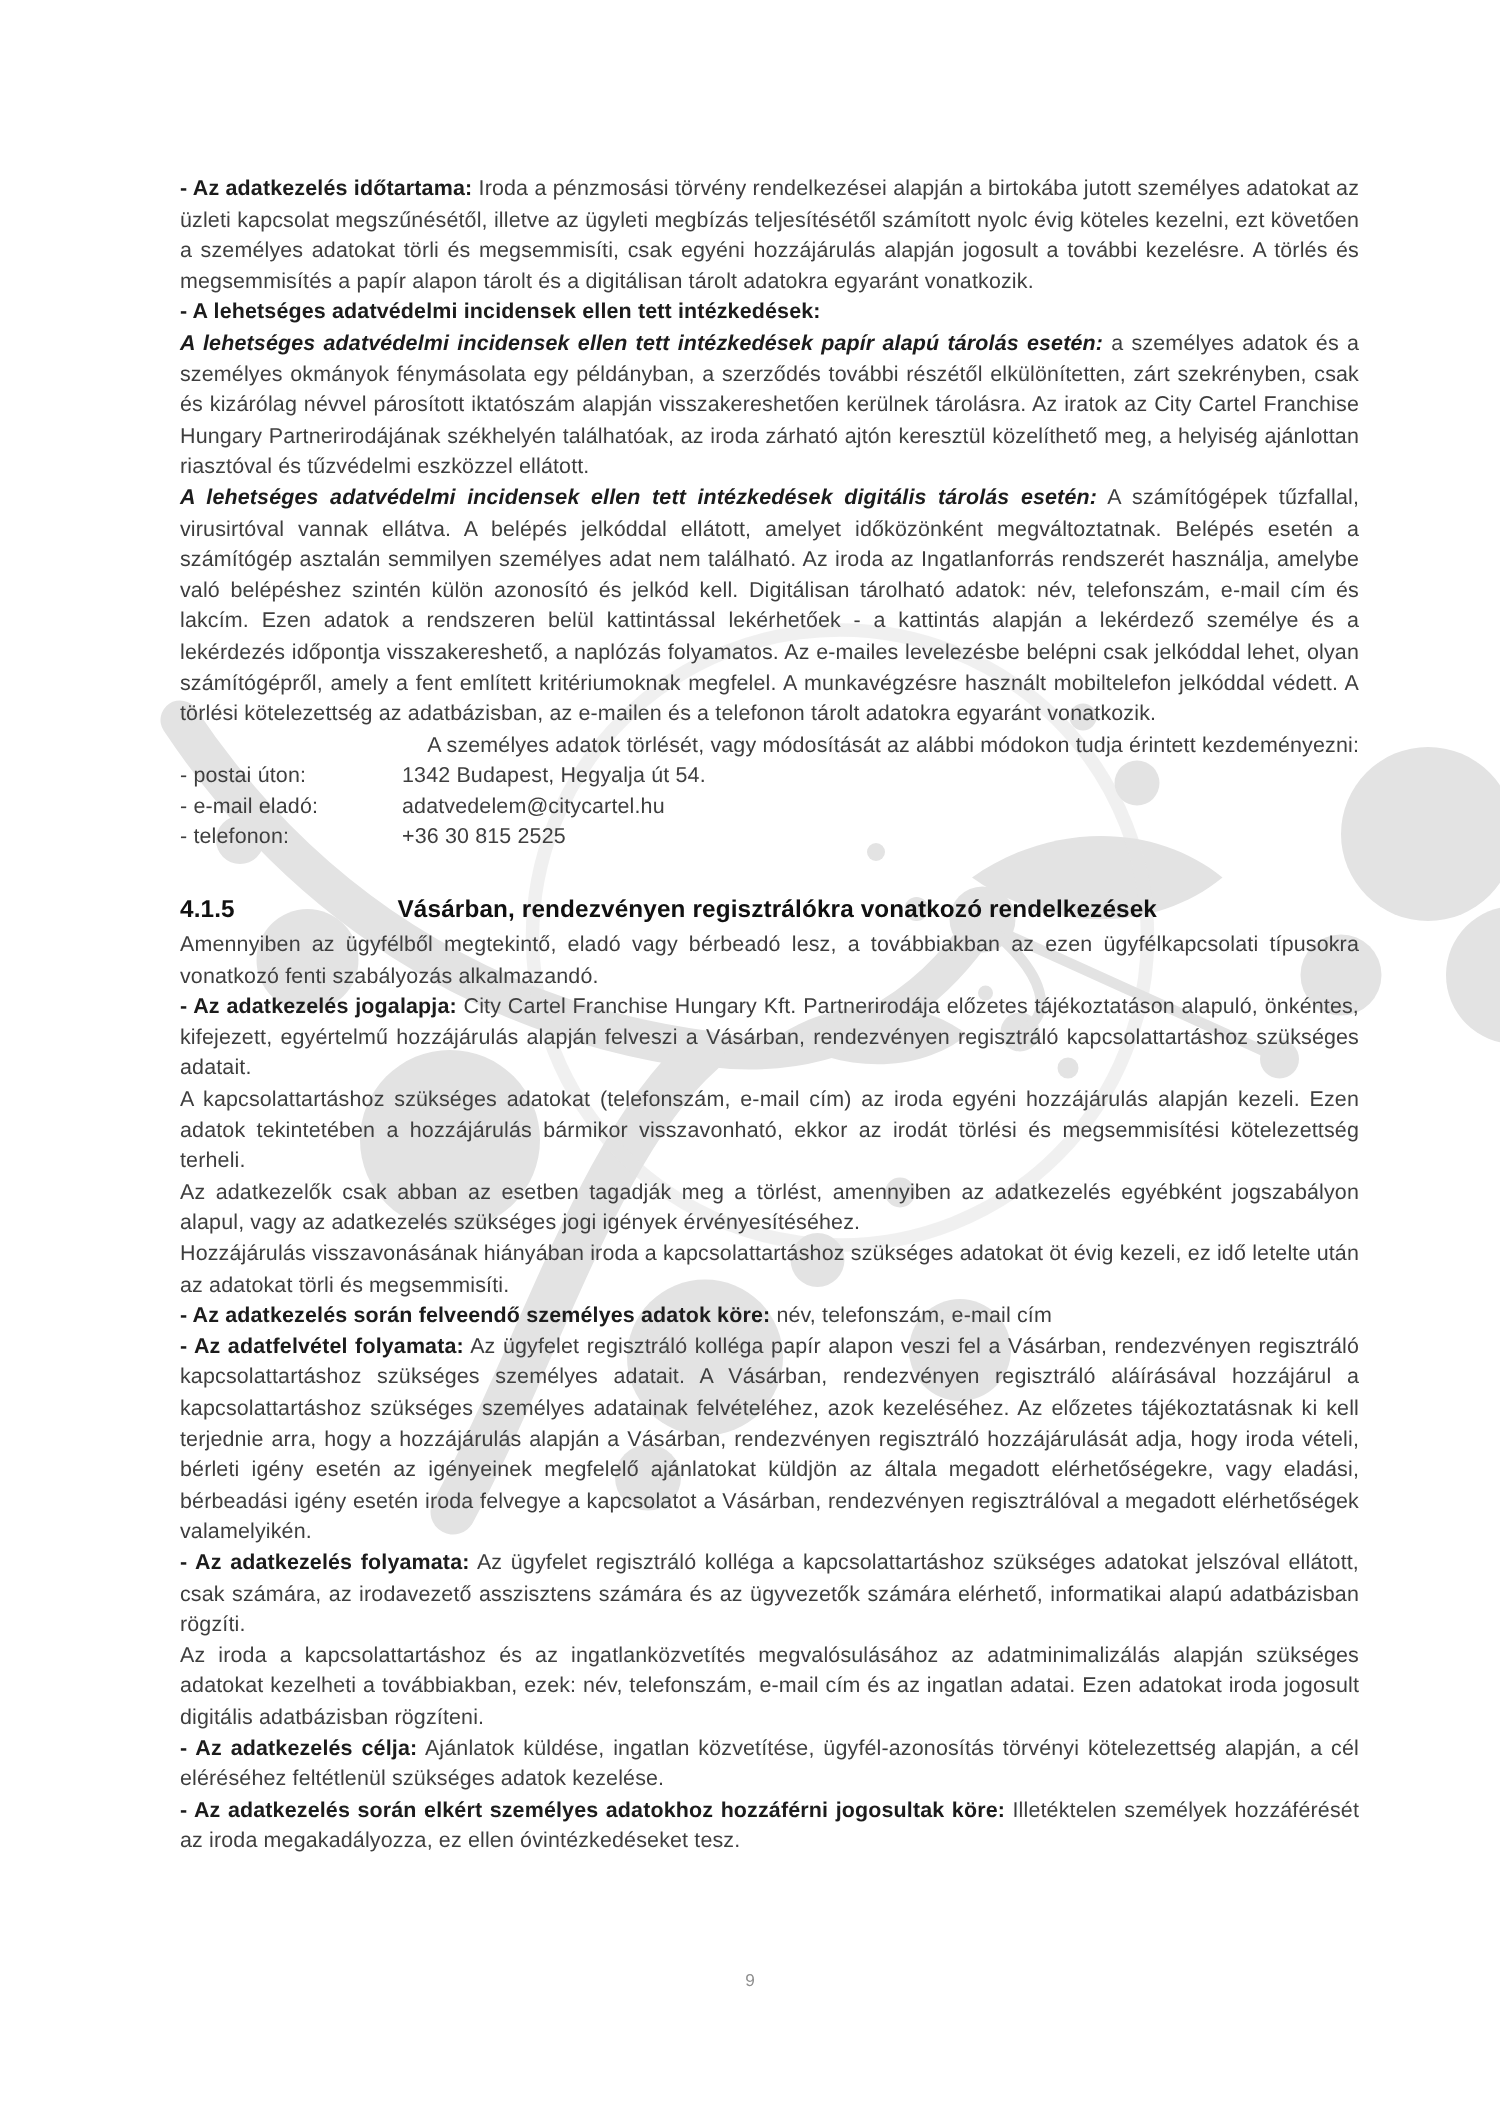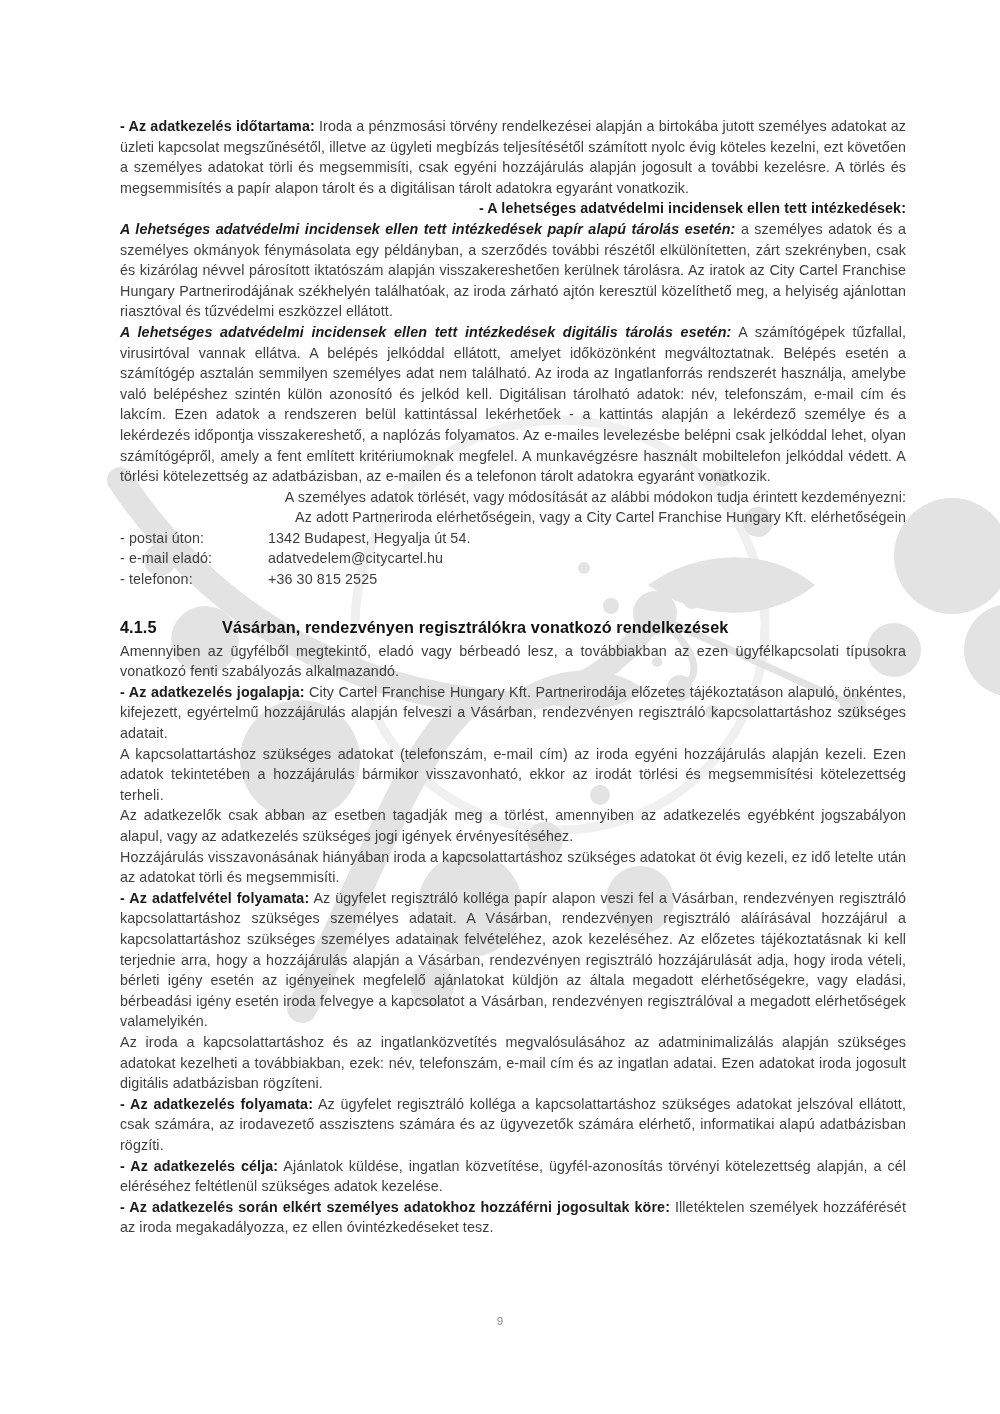--- a/index.html
+++ b/index.html
@@ -16,29 +16,30 @@
     z-index: 0; pointer-events: none;
   }
   .content {
     position: absolute; left: 120px; top: 116px; width: 786px; z-index: 1;
     font-size: 14.3px; line-height: 20.6px; color: #3e3e3e;
     text-align: justify; letter-spacing: 0.1px;
   }
   .content p { margin: 0; }
   .lead { font-weight: bold; color: #1c1c1c; }
   .bi-lead { font-weight: bold; font-style: italic; color: #1c1c1c; }
-  .bold-line { font-weight: bold; color: #1c1c1c; text-align: right; }
+  .bold-line { font-weight: bold; color: #1c1c1c; text-align: left; }
   .plain-left { text-align: right; }
   .contact-row { display: flex; text-align: left; align-items: center; }
   .contact-label { flex: 0 0 148px; width: 148px; }
   .contact-value { flex: 1; }
   .section-heading {
     display: flex; margin: 27px 0 3px 0;
     font-size: 16.2px; font-weight: bold; color: #111111; line-height: 21px;
     text-align: left;
+    gap: 43px;
   }
   .section-number { flex: 0 0 58px; width: 58px; }
   .section-title { flex: 1; margin-left: 44px; }
   .page-footer {
     position: absolute; left: 0; top: 1315px; width: 1000px; z-index: 1;
     text-align: center; font-size: 11.5px; color: #8f8f8f;
   }
 </style>
 </head>
 <body>
@@ -85,21 +86,20 @@
 
     <p class="para"><b class="lead">- Az adatkezelés időtartama:</b> <span>Iroda a pénzmosási törvény rendelkezései alapján a birtokába jutott személyes adatokat az üzleti kapcsolat megszűnésétől, illetve az ügyleti megbízás teljesítésétől számított nyolc évig köteles kezelni, ezt követően a személyes adatokat törli és megsemmisíti, csak egyéni hozzájárulás alapján jogosult a további kezelésre. A törlés és megsemmisítés a papír alapon tárolt és a digitálisan tárolt adatokra egyaránt vonatkozik.</span></p>
 
     <p class="bold-line">- A lehetséges adatvédelmi incidensek ellen tett intézkedések:</p>
 
     <p class="para"><b class="bi-lead">A lehetséges adatvédelmi incidensek ellen tett intézkedések papír alapú tárolás esetén:</b> <span>a személyes adatok és a személyes okmányok fénymásolata egy példányban, a szerződés további részétől elkülönítetten, zárt szekrényben, csak és kizárólag névvel párosított iktatószám alapján visszakereshetően kerülnek tárolásra. Az iratok az City Cartel Franchise Hungary Partnerirodájának székhelyén találhatóak, az iroda zárható ajtón keresztül közelíthető meg, a helyiség ajánlottan riasztóval és tűzvédelmi eszközzel ellátott.</span></p>
 
     <p class="para"><b class="bi-lead">A lehetséges adatvédelmi incidensek ellen tett intézkedések digitális tárolás esetén:</b> <span>A számítógépek tűzfallal, virusirtóval vannak ellátva. A belépés jelkóddal ellátott, amelyet időközönként megváltoztatnak. Belépés esetén a számítógép asztalán semmilyen személyes adat nem található. Az iroda az Ingatlanforrás rendszerét használja, amelybe való belépéshez szintén külön azonosító és jelkód kell. Digitálisan tárolható adatok: név, telefonszám, e-mail cím és lakcím. Ezen adatok a rendszeren belül kattintással lekérhetőek - a kattintás alapján a lekérdező személye és a lekérdezés időpontja visszakereshető, a naplózás folyamatos. Az e-mailes levelezésbe belépni csak jelkóddal lehet, olyan számítógépről, amely a fent említett kritériumoknak megfelel. A munkavégzésre használt mobiltelefon jelkóddal védett. A törlési kötelezettség az adatbázisban, az e-mailen és a telefonon tárolt adatokra egyaránt vonatkozik.</span></p>
 
     <p class="plain-left">A személyes adatok törlését, vagy módosítását az alábbi módokon tudja érintett kezdeményezni:</p>
-    <p class="plain-left">Az adott Partneriroda elérhetőségein, vagy a City Cartel Franchise Hungary Kft. elérhetőségein</p>
 
     <div class="contact-row">
       <span class="contact-label">- postai úton:</span>
       <span class="contact-value">1342 Budapest, Hegyalja út 54.</span>
     </div>
     <div class="contact-row">
       <span class="contact-label">- e-mail eladó:</span>
       <span class="contact-value">adatvedelem@citycartel.hu</span>
     </div>
     <div class="contact-row">
@@ -113,26 +113,27 @@
     </div>
 
     <p class="para">Amennyiben az ügyfélből megtekintő, eladó vagy bérbeadó lesz, a továbbiakban az ezen ügyfélkapcsolati típusokra vonatkozó fenti szabályozás alkalmazandó.</p>
 
     <p class="para"><b class="lead">- Az adatkezelés jogalapja:</b> <span>City Cartel Franchise Hungary Kft. Partnerirodája előzetes tájékoztatáson alapuló, önkéntes, kifejezett, egyértelmű hozzájárulás alapján felveszi a Vásárban, rendezvényen regisztráló kapcsolattartáshoz szükséges adatait.</span></p>
 
     <p class="para">A kapcsolattartáshoz szükséges adatokat (telefonszám, e-mail cím) az iroda egyéni hozzájárulás alapján kezeli. Ezen adatok tekintetében a hozzájárulás bármikor visszavonható, ekkor az irodát törlési és megsemmisítési kötelezettség terheli.</p>
     <p class="para">Az adatkezelők csak abban az esetben tagadják meg a törlést, amennyiben az adatkezelés egyébként jogszabályon alapul, vagy az adatkezelés szükséges jogi igények érvényesítéséhez.</p>
     <p class="para">Hozzájárulás visszavonásának hiányában iroda a kapcsolattartáshoz szükséges adatokat öt évig kezeli, ez idő letelte után az adatokat törli és megsemmisíti.</p>
 
+    <p class="para"><b class="lead">- Az adatkezelés során felveendő személyes adatok köre:</b> <span>név, telefonszám, e-mail cím</span></p>
 
     <p class="para"><b class="lead">- Az adatfelvétel folyamata:</b> <span>Az ügyfelet regisztráló kolléga papír alapon veszi fel a Vásárban, rendezvényen regisztráló kapcsolattartáshoz szükséges személyes adatait. A Vásárban, rendezvényen regisztráló aláírásával hozzájárul a kapcsolattartáshoz szükséges személyes adatainak felvételéhez, azok kezeléséhez. Az előzetes tájékoztatásnak ki kell terjednie arra, hogy a hozzájárulás alapján a Vásárban, rendezvényen regisztráló hozzájárulását adja, hogy iroda vételi, bérleti igény esetén az igényeinek megfelelő ajánlatokat küldjön az általa megadott elérhetőségekre, vagy eladási, bérbeadási igény esetén iroda felvegye a kapcsolatot a Vásárban, rendezvényen regisztrálóval a megadott elérhetőségek valamelyikén.</span></p>
 
+    <p class="para"><b class="lead">- Az adatkezelés folyamata:</b> <span>Az ügyfelet regisztráló kolléga a kapcsolattartáshoz szükséges adatokat jelszóval ellátott, csak számára, az irodavezető asszisztens számára és az ügyvezetők számára elérhető, informatikai alapú adatbázisban rögzíti.</span></p>
+
     <p class="para">Az iroda a kapcsolattartáshoz és az ingatlanközvetítés megvalósulásához az adatminimalizálás alapján szükséges adatokat kezelheti a továbbiakban, ezek: név, telefonszám, e-mail cím és az ingatlan adatai. Ezen adatokat iroda jogosult digitális adatbázisban rögzíteni.</p>
-
-    <p class="para"><b class="lead">- Az adatkezelés folyamata:</b> <span>Az ügyfelet regisztráló kolléga a kapcsolattartáshoz szükséges adatokat jelszóval ellátott, csak számára, az irodavezető asszisztens számára és az ügyvezetők számára elérhető, informatikai alapú adatbázisban rögzíti.</span></p>
 
     <p class="para"><b class="lead">- Az adatkezelés célja:</b> <span>Ajánlatok küldése, ingatlan közvetítése, ügyfél-azonosítás törvényi kötelezettség alapján, a cél eléréséhez feltétlenül szükséges adatok kezelése.</span></p>
 
     <p class="para"><b class="lead">- Az adatkezelés során elkért személyes adatokhoz hozzáférni jogosultak köre:</b> <span>Illetéktelen személyek hozzáférését az iroda megakadályozza, ez ellen óvintézkedéseket tesz.</span></p>
 
   </div>
 
   <div class="page-footer">9</div>
 
 </div>

